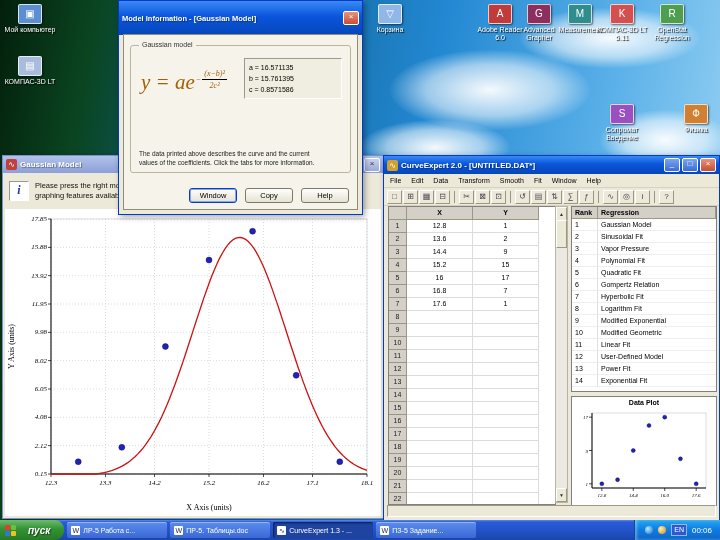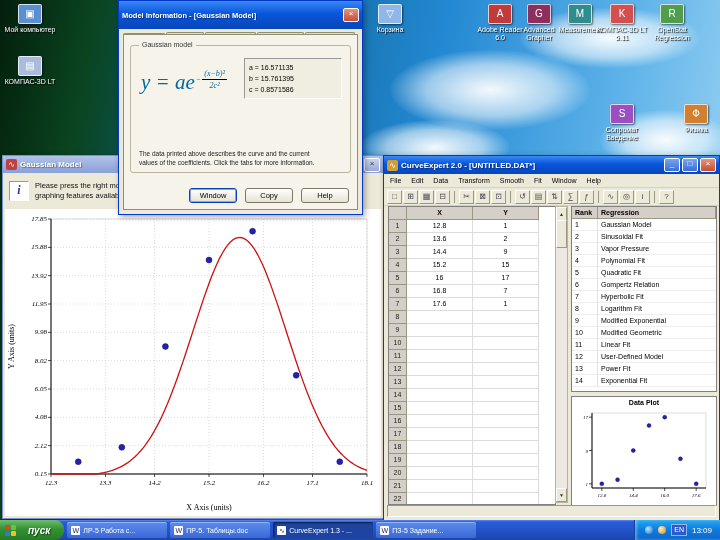--- a/index.html
+++ b/index.html
@@ -29,21 +29,21 @@
   .t-btn.gray{background:linear-gradient(#c9d2ec,#9aaad8);color:#334;}
   
   #dialog{left:118px;top:0;width:243px;height:213px;z-index:30;background:#ece9d8;border:1px solid #0339c8;}
   .tabs{display:flex;padding:3px 4px 0 4px;}
   .tab{font-size:7px;padding:2px 7px 1px 7px;background:#e0dcc8;border:1px solid #8f8f73;border-bottom:none;
     border-radius:2px 2px 0 0;margin-right:1px;color:#222;cursor:pointer;}
   .tab.sel{background:#f5f3ea;position:relative;top:1px;font-weight:bold;}
   .tabpane{position:absolute;left:4px;right:4px;top:33px;bottom:4px;background:#f5f3ea;border:1px solid #8f8f73;}
   .groupbox{position:absolute;left:6px;right:6px;top:10px;height:126px;border:1px solid #b9b5a0;border-radius:3px;}
   .gb-label{position:absolute;top:-5px;left:8px;background:#f5f3ea;font-size:7px;padding:0 3px;color:#333;}
-  .formula{position:absolute;left:10px;top:26px;display:flex;font-family:"Liberation Serif",serif;font-style:italic;color:#0369a1;}
+  .formula{position:absolute;left:10px;top:26px;display:flex;font-family:"Liberation Serif",serif;font-style:italic;color:#a16207;}
   .f-base{font-size:21px;line-height:1;}
   .f-exp{display:flex;align-items:center;font-size:8px;margin-top:-6px;margin-left:1px;}
   .f-minus{margin-right:1px;}
   .f-frac{display:inline-flex;flex-direction:column;align-items:center;}
   .f-num{padding:0 2px 1px 2px;border-bottom:1px solid #000;}
   .f-den{padding-top:1px;}
   .coeffs{position:absolute;right:8px;top:12px;width:88px;background:#f0eee0;border:1px solid #999;
     border-right-color:#fff;border-bottom-color:#fff;padding:3px 4px;font-size:7px;line-height:11px;}
   .gb-note{position:absolute;left:8px;right:8px;bottom:5px;font-size:6.5px;line-height:9px;color:#222;}
   .dlg-btns{position:absolute;right:8px;bottom:6px;display:flex;gap:8px;}
@@ -495,21 +495,21 @@
         <circle cx="76.99999999999997" cy="16.5" r="2" fill="#2222bb" stroke="#000040" stroke-width="0.4"></circle>
         <circle cx="92.72413793103446" cy="8.166666666666671" r="2" fill="#2222bb" stroke="#000040" stroke-width="0.4"></circle>
         <circle cx="108.44827586206895" cy="49.83333333333333" r="2" fill="#2222bb" stroke="#000040" stroke-width="0.4"></circle>
         <circle cx="124.17241379310346" cy="74.83333333333333" r="2" fill="#2222bb" stroke="#000040" stroke-width="0.4"></circle>
       </svg>
   </div>
   <div class="statusbar"></div>
 </div>
 
 <div class="window" id="dialog">
-  <div class="titlebar tb-active" style="height:28px;">
+  <div class="titlebar tb-active" style="height:34px;">
     <span class="t-text" style="font-size:7.5px;">Model Information - [Gaussian Model]</span>
     <span class="t-btns">
       <span class="t-btn close">×</span>
     </span>
   </div>
   <div class="tabs" id="dlg-tabs">
       <span class="tab sel">General</span>
       <span class="tab">History</span>
       <span class="tab">Covariance</span>
       <span class="tab">Residuals</span>
@@ -571,15 +571,15 @@
       </div>
       <div class="task">
         <span class="task-ico">W</span>
         <span>ПЗ-5 Задание...</span>
       </div>
     </div>
   <div class="tray">
     <span class="tray-dot" style="background:radial-gradient(circle at 35% 35%,#aef,#26c);"></span>
     <span class="tray-dot" style="background:radial-gradient(circle at 35% 35%,#fea,#c82);"></span>
     <span class="lang">EN</span>
-    <span class="clock">13:09</span>
+    <span class="clock">00:06</span>
   </div>
 </div>
 
 </body></html>

